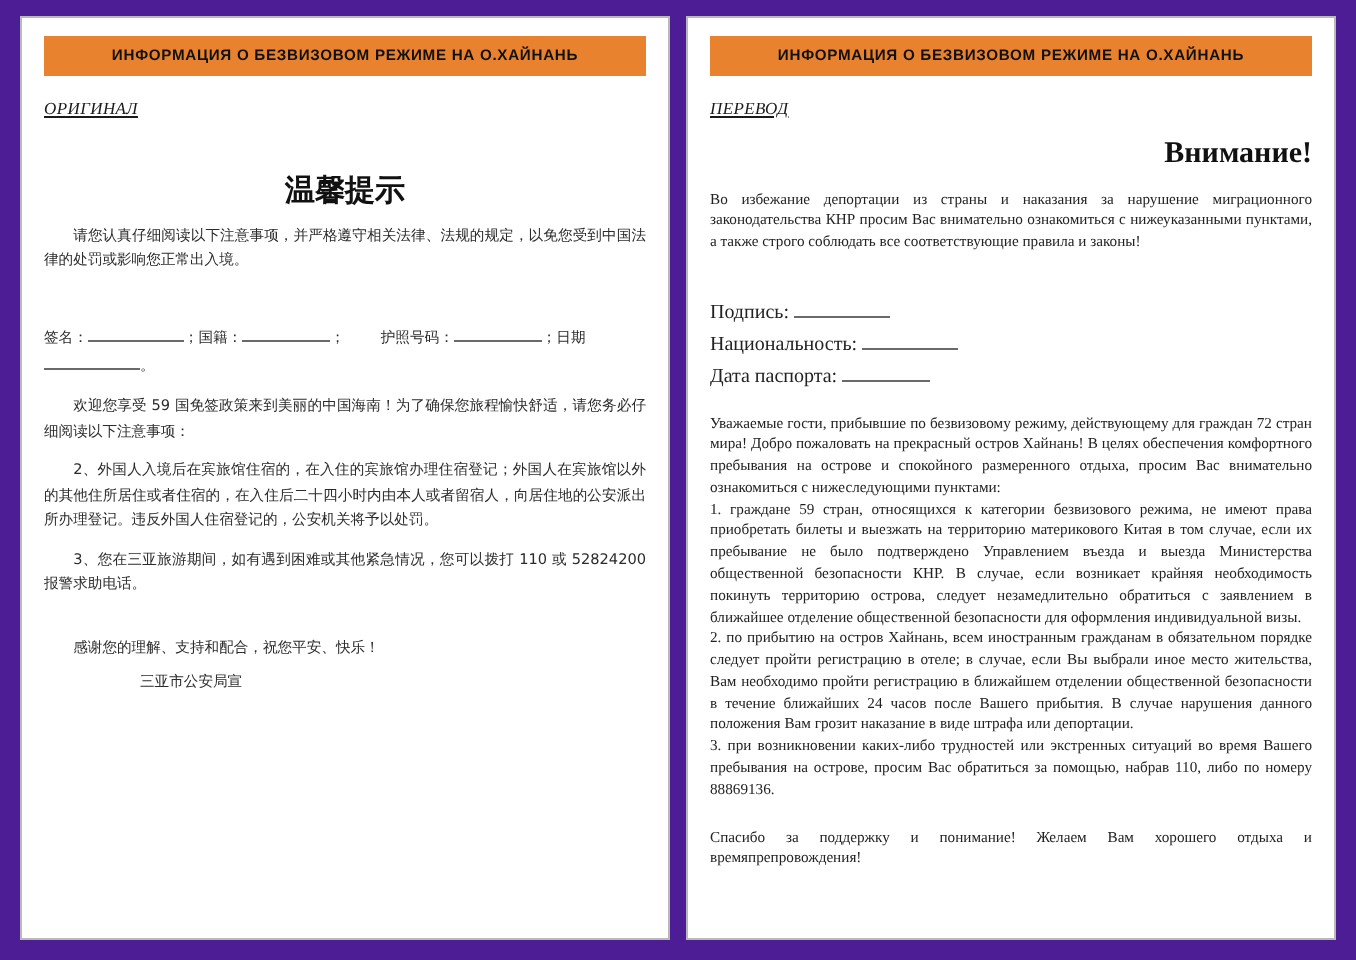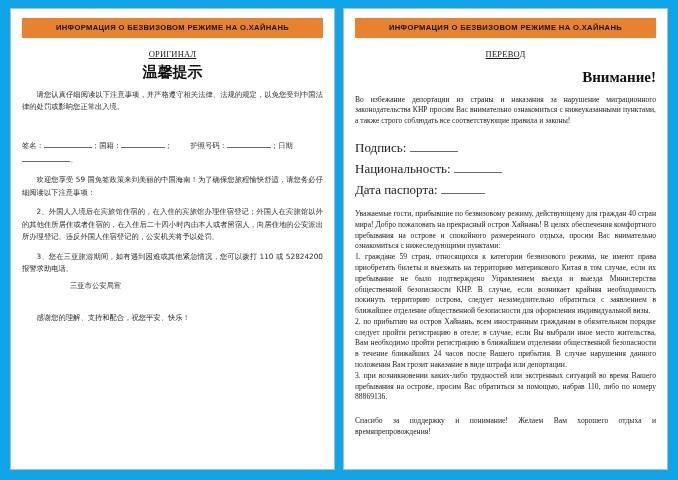--- a/index.html
+++ b/index.html
@@ -13,21 +13,21 @@
     font-family: "Liberation Serif", serif;
     overflow: hidden;
   }
   .spread {
     display: flex;
     width: 678px;
     height: 480px;
     box-sizing: border-box;
     padding: 8px 10px 10px 10px;
     gap: 8px;
-    background: #0ea5e9;
+    background: #4c1d95;
   }
   .page {
     position: relative;
     background: #ffffff;
     border: 1px solid #b9b9b9;
     box-sizing: border-box;
     flex: 1 1 0;
     height: 462px;
     padding: 9px 11px 8px 11px;
     overflow: hidden;
@@ -38,34 +38,35 @@
     font-family: "Liberation Sans", sans-serif;
     font-weight: bold;
     font-size: 7.6px;
     letter-spacing: 0.35px;
     text-align: center;
     padding: 6px 2px 6px 2px;
     line-height: 1;
     box-sizing: border-box;
   }
   .doc-kind {
-    text-align: center;
+    text-align: left;
     font-size: 8.5px;
     text-decoration: underline;
     margin-top: 11px;
     color: #1a1a1a;
     letter-spacing: 0.2px;
+    font-style: italic;
   }
   
   .cn-title {
     text-align: center;
     font-family: "DejaVu Sans", sans-serif;
     font-weight: bold;
     font-size: 15px;
-    margin-top: 4px;
+    margin-top: 27px;
     margin-bottom: 2px;
     color: #111111;
   }
   .cn-body {
     font-family: "DejaVu Sans", sans-serif;
     font-size: 7.3px;
     line-height: 1.72;
     color: #2b2b2b;
     text-align: justify;
   }
@@ -114,22 +115,22 @@
     color: #222222;
     text-align: justify;
   }
   .ru-p {
     margin: 9px 0 0 0;
   }
   .ru-p.tight {
     margin-top: 0;
   }
   .ru-form {
-    margin-top: 10px;
-    font-size: 13px;
+    margin-top: 22px;
+    font-size: 10px;
     line-height: 1.62;
     color: #222222;
   }
   .ru-form div { white-space: nowrap; }
   .ru-sign {
     margin-top: 34px;
     text-align: right;
     padding-right: 4px;
     font-size: 7.6px;
     color: #222222;
@@ -152,40 +153,40 @@
 
       <div class="cn-form">
         <span>签名：</span><span class="blank b-lg"></span><span>；国籍：</span><span class="blank b-md"></span>；<span class="sp-wide"></span><span>护照号码：</span><span class="blank b-md"></span><span>；日期</span><br>
         <span class="blank b-lg"></span><span>。</span>
       </div>
 
       <p class="cn-p">欢迎您享受 59 国免签政策来到美丽的中国海南！为了确保您旅程愉快舒适，请您务必仔细阅读以下注意事项：</p>
       <p class="cn-p">2、外国人入境后在宾旅馆住宿的，在入住的宾旅馆办理住宿登记；外国人在宾旅馆以外的其他住所居住或者住宿的，在入住后二十四小时内由本人或者留宿人，向居住地的公安派出所办理登记。违反外国人住宿登记的，公安机关将予以处罚。</p>
       <p class="cn-p">3、您在三亚旅游期间，如有遇到困难或其他紧急情况，您可以拨打 110 或 52824200 报警求助电话。</p>
 
+      <p class="cn-p cn-thanks">感谢您的理解、支持和配合，祝您平安、快乐！</p>
       <p class="cn-p noindent cn-sign">三亚市公安局宣</p>
-      <p class="cn-p cn-thanks">感谢您的理解、支持和配合，祝您平安、快乐！</p>
     </div>
   </div>
 
   <div class="page">
     <div class="banner">ИНФОРМАЦИЯ О БЕЗВИЗОВОМ РЕЖИМЕ НА О.ХАЙНАНЬ</div>
     <div class="doc-kind">ПЕРЕВОД</div>
     <div class="ru-title">Внимание!</div>
 
     <div class="ru-body">
       <p class="ru-p">Во избежание депортации из страны и наказания за нарушение миграционного законодательства КНР просим Вас внимательно ознакомиться с нижеуказанными пунктами, а также строго соблюдать все соответствующие правила и законы!</p>
 
       <div class="ru-form">
         <div><span>Подпись:</span> <span class="blank b-lg"></span></div>
         <div><span>Национальность:</span> <span class="blank b-lg"></span></div>
         <div><span>Дата паспорта:</span> <span class="blank b-md"></span></div>
       </div>
 
-      <p class="ru-p">Уважаемые гости, прибывшие по безвизовому режиму, действующему для граждан 40 стран мира! Добро пожаловать на прекрасный остров Хайнань! В целях обеспечения комфортного пребывания на острове и спокойного размеренного отдыха, просим Вас внимательно ознакомиться с нижеследующими пунктами:</p>
+      <p class="ru-p">Уважаемые гости, прибывшие по безвизовому режиму, действующему для граждан 72 стран мира! Добро пожаловать на прекрасный остров Хайнань! В целях обеспечения комфортного пребывания на острове и спокойного размеренного отдыха, просим Вас внимательно ознакомиться с нижеследующими пунктами:</p>
       <p class="ru-p tight">1. граждане 59 стран, относящихся к категории безвизового режима, не имеют права приобретать билеты и выезжать на территорию материкового Китая в том случае, если их пребывание не было подтверждено Управлением въезда и выезда Министерства общественной безопасности КНР. В случае, если возникает крайняя необходимость покинуть территорию острова, следует незамедлительно обратиться с заявлением в ближайшее отделение общественной безопасности для оформления индивидуальной визы.</p>
       <p class="ru-p tight">2. по прибытию на остров Хайнань, всем иностранным гражданам в обязательном порядке следует пройти регистрацию в отеле; в случае, если Вы выбрали иное место жительства, Вам необходимо пройти регистрацию в ближайшем отделении общественной безопасности в течение ближайших 24 часов после Вашего прибытия. В случае нарушения данного положения Вам грозит наказание в виде штрафа или депортации.</p>
       <p class="ru-p tight">3. при возникновении каких-либо трудностей или экстренных ситуаций во время Вашего пребывания на острове, просим Вас обратиться за помощью, набрав 110, либо по номеру 88869136.</p>
 
       <p class="ru-p ru-thanks">Спасибо за поддержку и понимание! Желаем Вам хорошего отдыха и времяпрепровождения!</p>
       <div class="ru-sign">Управление общественной безопасности города Санья</div>
     </div>
   </div>
 
 </div>

